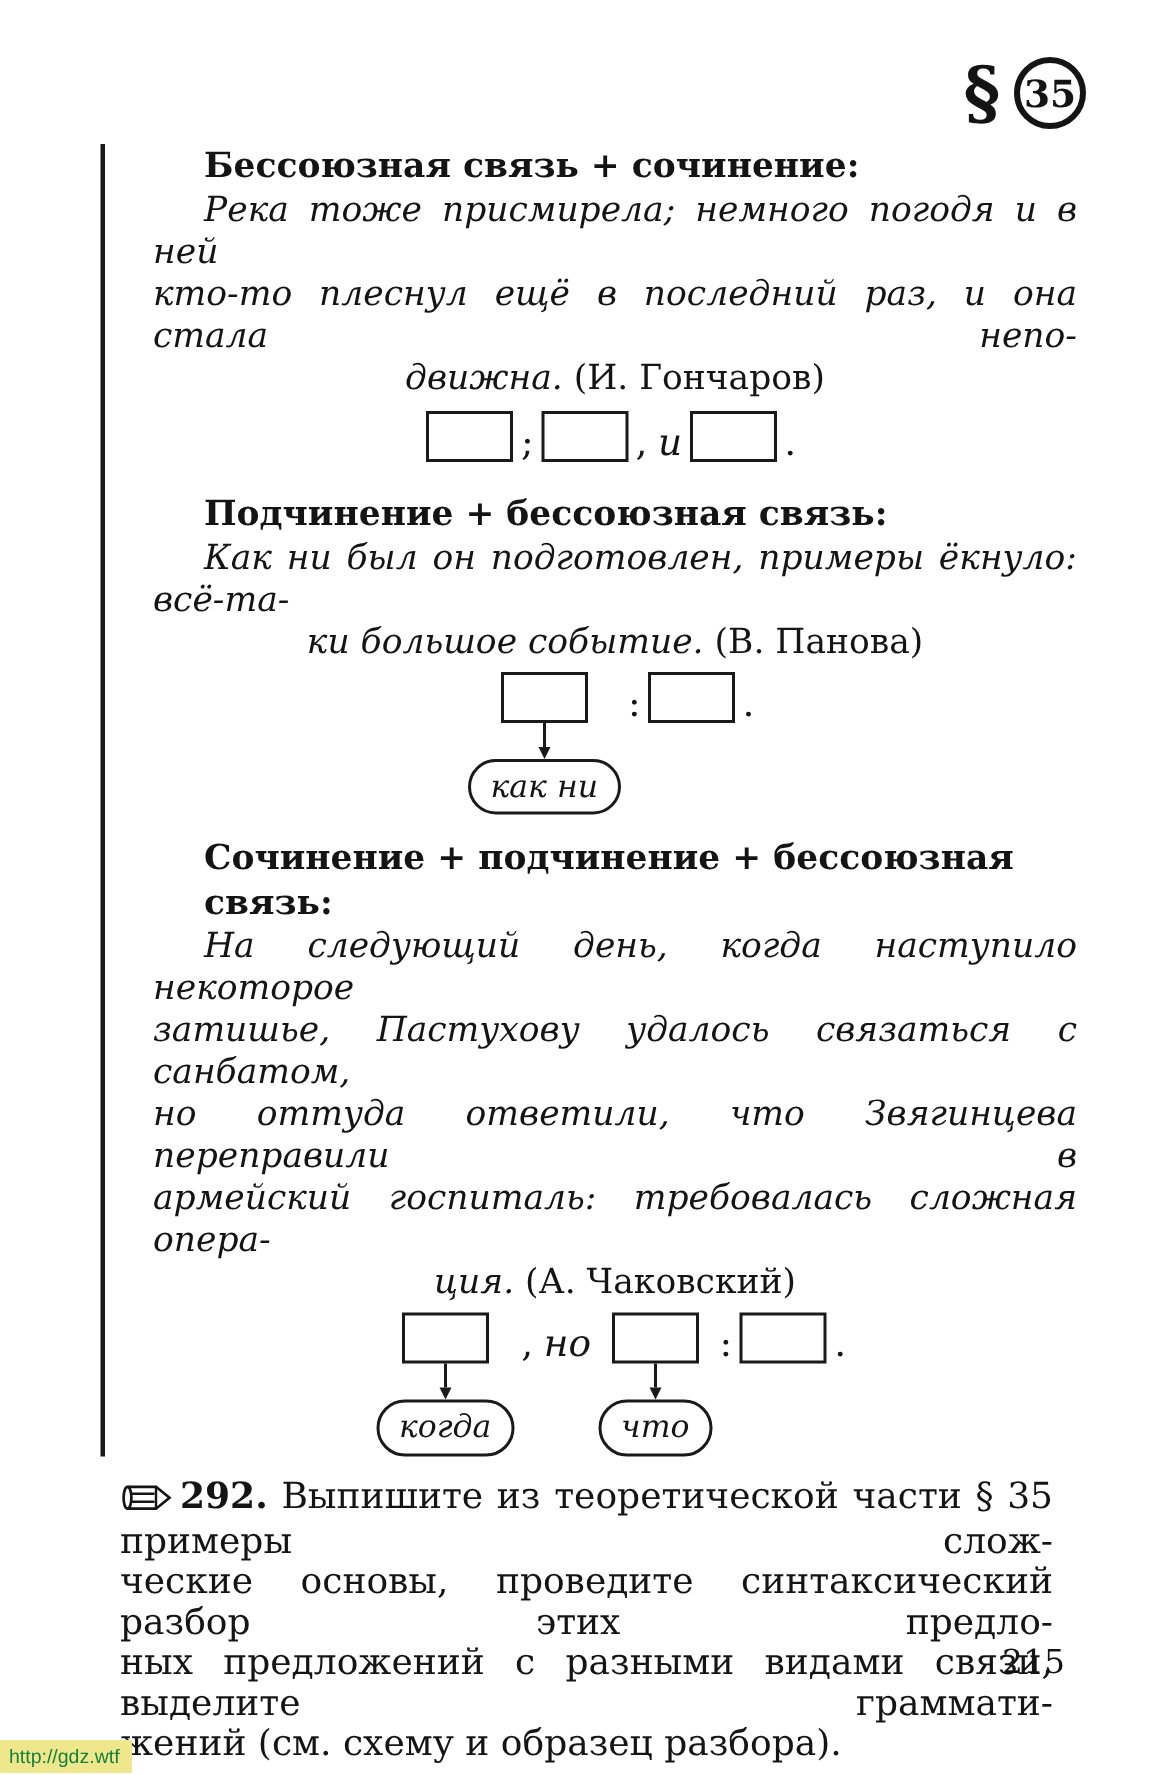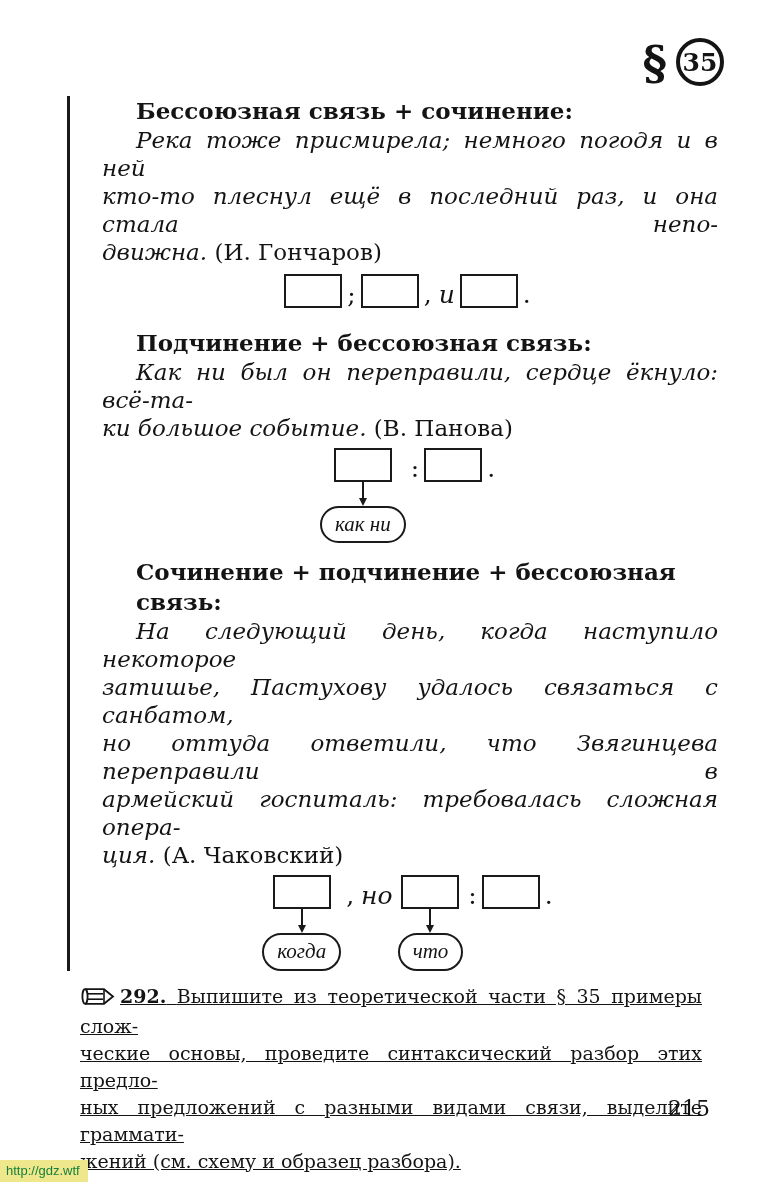--- a/index.html
+++ b/index.html
@@ -30,33 +30,33 @@
   .bordered { border-left:3px solid #1a1a1a; padding-left:32px; }
 
   
   .th-heading {
     font-weight:bold; font-size:23px; line-height:30px;
     margin:0 0 0 34px;
   }
   .b2 { margin-top:20px; }
   .b3 { margin-top:14px; }
   .example { font-style:italic; font-size:23px; line-height:28px; }
-  .th-line { white-space:nowrap; }
+  .th-line { white-space:nowrap;text-align:center; }
   .just { white-space:normal; text-align:justify; text-align-last:justify; }
   .indent { text-indent:34px; }
   .roman { font-style:normal; }
 
   
   .schema {
     display:flex; justify-content:center; align-items:flex-start;
     margin:8px 0 10px 0;
   }
   .s2 { margin-top:6px; margin-bottom:4px; }
   .s3 { margin-top:6px; margin-bottom:0; }
-  .unit { display:flex; flex-direction:column; align-items:center;font-family:Liberation Serif, serif; }
+  .unit { display:flex; flex-direction:column; align-items:center; }
   .sbox { width:54px; height:30px; border:2px solid #1a1a1a; background:#fff; }
   .punct {
     height:34px; display:inline-flex; align-items:flex-end;
     font-size:25px; line-height:1.05; padding:0 5px;
   }
   .it { font-style:italic; }
   .conj { margin-left:7px; }
   .arrow { display:flex; flex-direction:column; align-items:center; height:24px; }
   .arrow .shaft { width:2px; flex:1; background:#1a1a1a; }
   .arrow .head {
@@ -64,21 +64,21 @@
     border-left:4px solid transparent; border-right:4px solid transparent;
     border-top:8px solid #1a1a1a;
   }
   .oval {
     border:2px solid #1a1a1a; border-radius:20px;
     padding:3px 13px; font-style:italic; font-size:21px; line-height:1.3;
     white-space:nowrap;
   }
 
   
-  .exercise { margin:12px 16px 0 13px; font-size:19px; line-height:27px;text-decoration:underline; }
+  .exercise { margin:12px 16px 0 13px; font-size:24px; line-height:27px; }
   .ex-num { font-weight:bold; }
   .ex-icon { display:inline-block; vertical-align:-3px; margin-right:4px; }
 
   
   .outline { margin-top:12px; padding-top:4px; padding-bottom:6px; }
   .outline-title {
     text-align:center; font-size:20px; line-height:25px;
     letter-spacing:7px; word-spacing:10px;
   }
 
@@ -126,21 +126,21 @@
           <span class="it conj">и</span>
         </span>
       <div class="unit">
           <div class="sbox"></div>
         </div>
       <span class="punct">.</span>
     </div>
 
     <div class="th-heading b2">Подчинение + бессоюзная связь:</div>
     <div class="example">
-      <div class="th-line just indent">Как ни был он переправили, сердце ёкнуло: всё-та-</div>
+      <div class="th-line just indent">Как ни был он подготовлен, примеры ёкнуло: всё-та-</div>
       <div class="th-line">
         <span>ки большое событие.</span>
         <span class="roman">(В. Панова)</span>
       </div>
     </div>
 
     <div class="schema s2">
       <div class="unit">
         <div class="sbox"></div>
         <div class="arrow">

